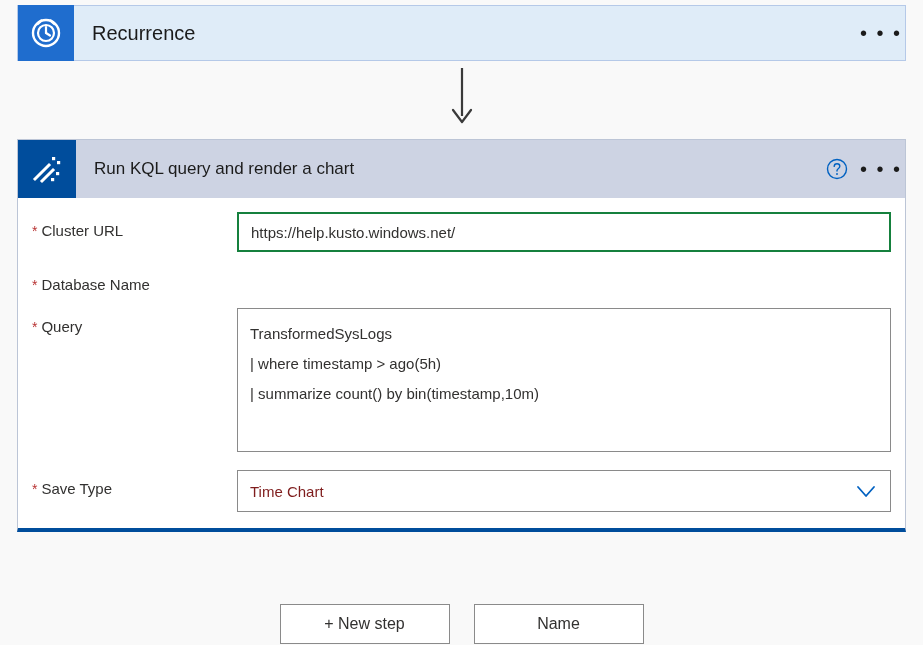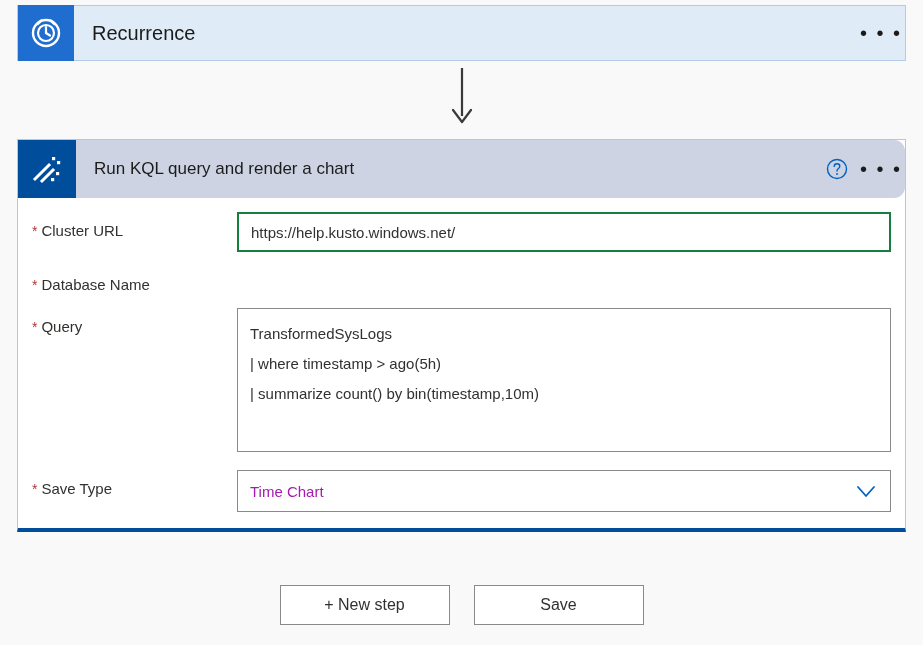--- a/index.html
+++ b/index.html
@@ -67,21 +67,20 @@
     width: 889px;
     background: #ffffff;
     border: 1px solid #bcc5d6;
     border-bottom: 4px solid #004d9c;
   }
   .card-expanded .header {
     height: 58px;
     background: #cdd3e3;
     display: flex;
     align-items: center;
-    border-radius: 11px;
   }
   .card-expanded .header .icon-block {
     width: 58px;
     height: 58px;
     background: #004d9c;
     display: flex;
     align-items: center;
     justify-content: center;
     flex: 0 0 58px;
   }
@@ -159,33 +158,33 @@
     white-space: pre-wrap;
     overflow: hidden;
   }
   .select-input {
     width: 100%;
     height: 42px;
     border: 1px solid #8a8a8a;
     background: #fff;
     padding: 0 12px;
     font-size: 15px;
-    color: #a21caf;
+    color: #7f1d1d;
     display: flex;
     align-items: center;
     justify-content: space-between;
     cursor: pointer;
   }
   .select-input svg { flex: 0 0 auto; }
 
   
   .footer {
     position: absolute;
     left: 0;
-    top: 585px;
+    top: 604px;
     width: 923px;
     display: flex;
     justify-content: center;
     gap: 24px;
   }
   .btn {
     min-width: 170px;
     height: 40px;
     background: #fff;
     border: 1px solid #8a8a8a;
@@ -294,15 +293,15 @@
     </div>
 
   </div>
 </div>
 
 <div class="footer">
   <div class="btn">
     <span>+ New step</span>
   </div>
   <div class="btn">
-    <span>Save</span>
+    <span>Name</span>
   </div>
 </div>
 
 </body></html>

